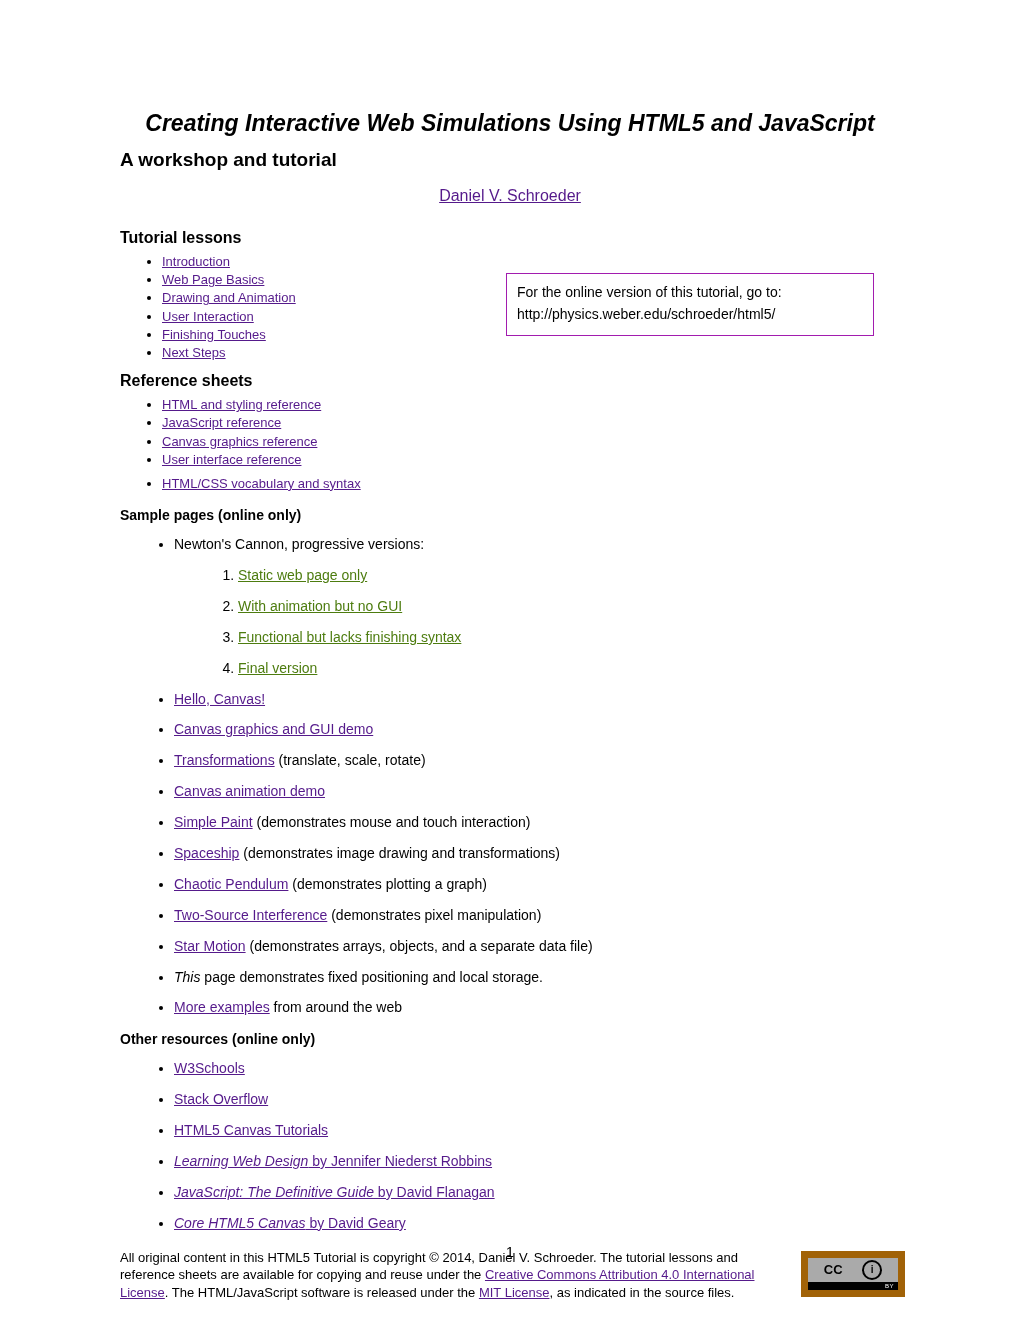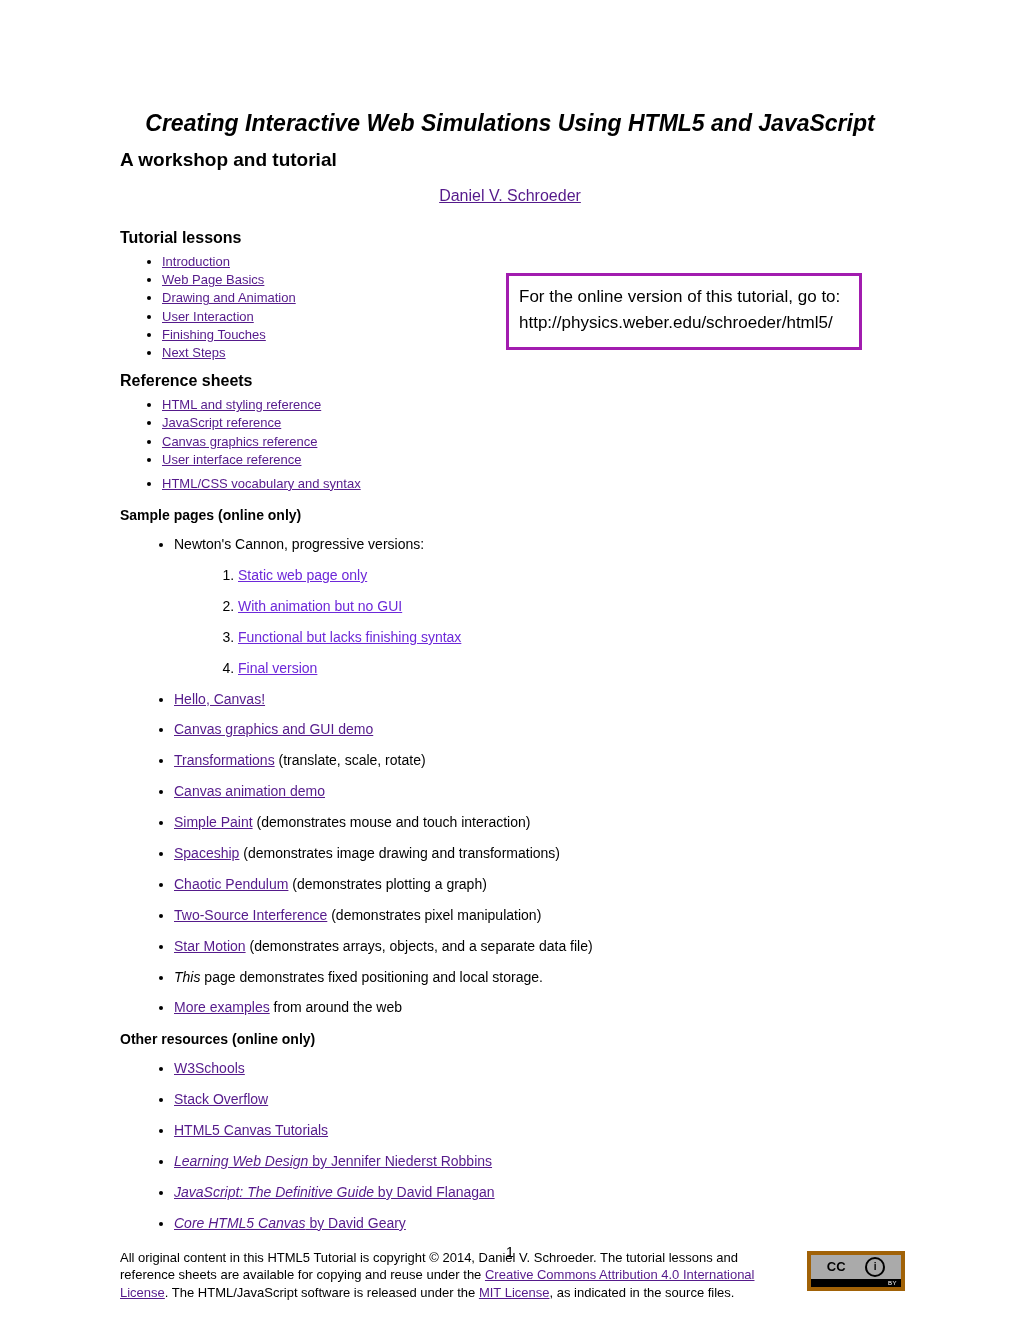--- a/index.html
+++ b/index.html
@@ -56,51 +56,51 @@
   }
   ul.links li { margin: 0; }
   ul.links.small { font-size: 14px; line-height: 1.35; }
   ul.links.small li { margin: 12px; }
   ol.numbered { margin: 0; padding-left: 52px; list-style: decimal; }
   a.link {
     color: #551a8b;
     text-decoration: underline;
   }
   a.link.blue {
-    color: #6d28d9;
+    color: #4d7c0f;
     text-align: center;
   }
   .italic { font-style: italic; }
   .spacer-li { list-style: none; height: 6px; }
   .online-box {
     position: absolute;
     top: 273px;
     left: 506px;
     width: 330px;
-    border: 3px solid #a21caf;
-    padding: 8px 10px 10px 10px;
-    font-size: 17px;
+    border: 1px solid #a21caf;
+    padding: 8px 26px 10px 10px;
+    font-size: 14px;
     line-height: 1.55;
   }
   .footer {
     font-size: 13px;
     line-height: 1.35;
     margin-top: 16px;
     position: relative;
     padding-right: 110px;
   }
   .footer a { color: #551a8b; text-decoration: underline; }
   .cc-badge {
     position: absolute;
     right: -5px;
     top: 2px;
     width: 90px;
     height: 32px;
     background: #aaa;
-    border: 4px solid #a16207;
+    border: 7px solid #a16207;
     display: flex;
     flex-direction: column;
   }
   .cc-badge-top {
     flex: 1;
     background: #aaa;
     display: flex;
     align-items: center;
     justify-content: space-around;
     font-weight: bold;

